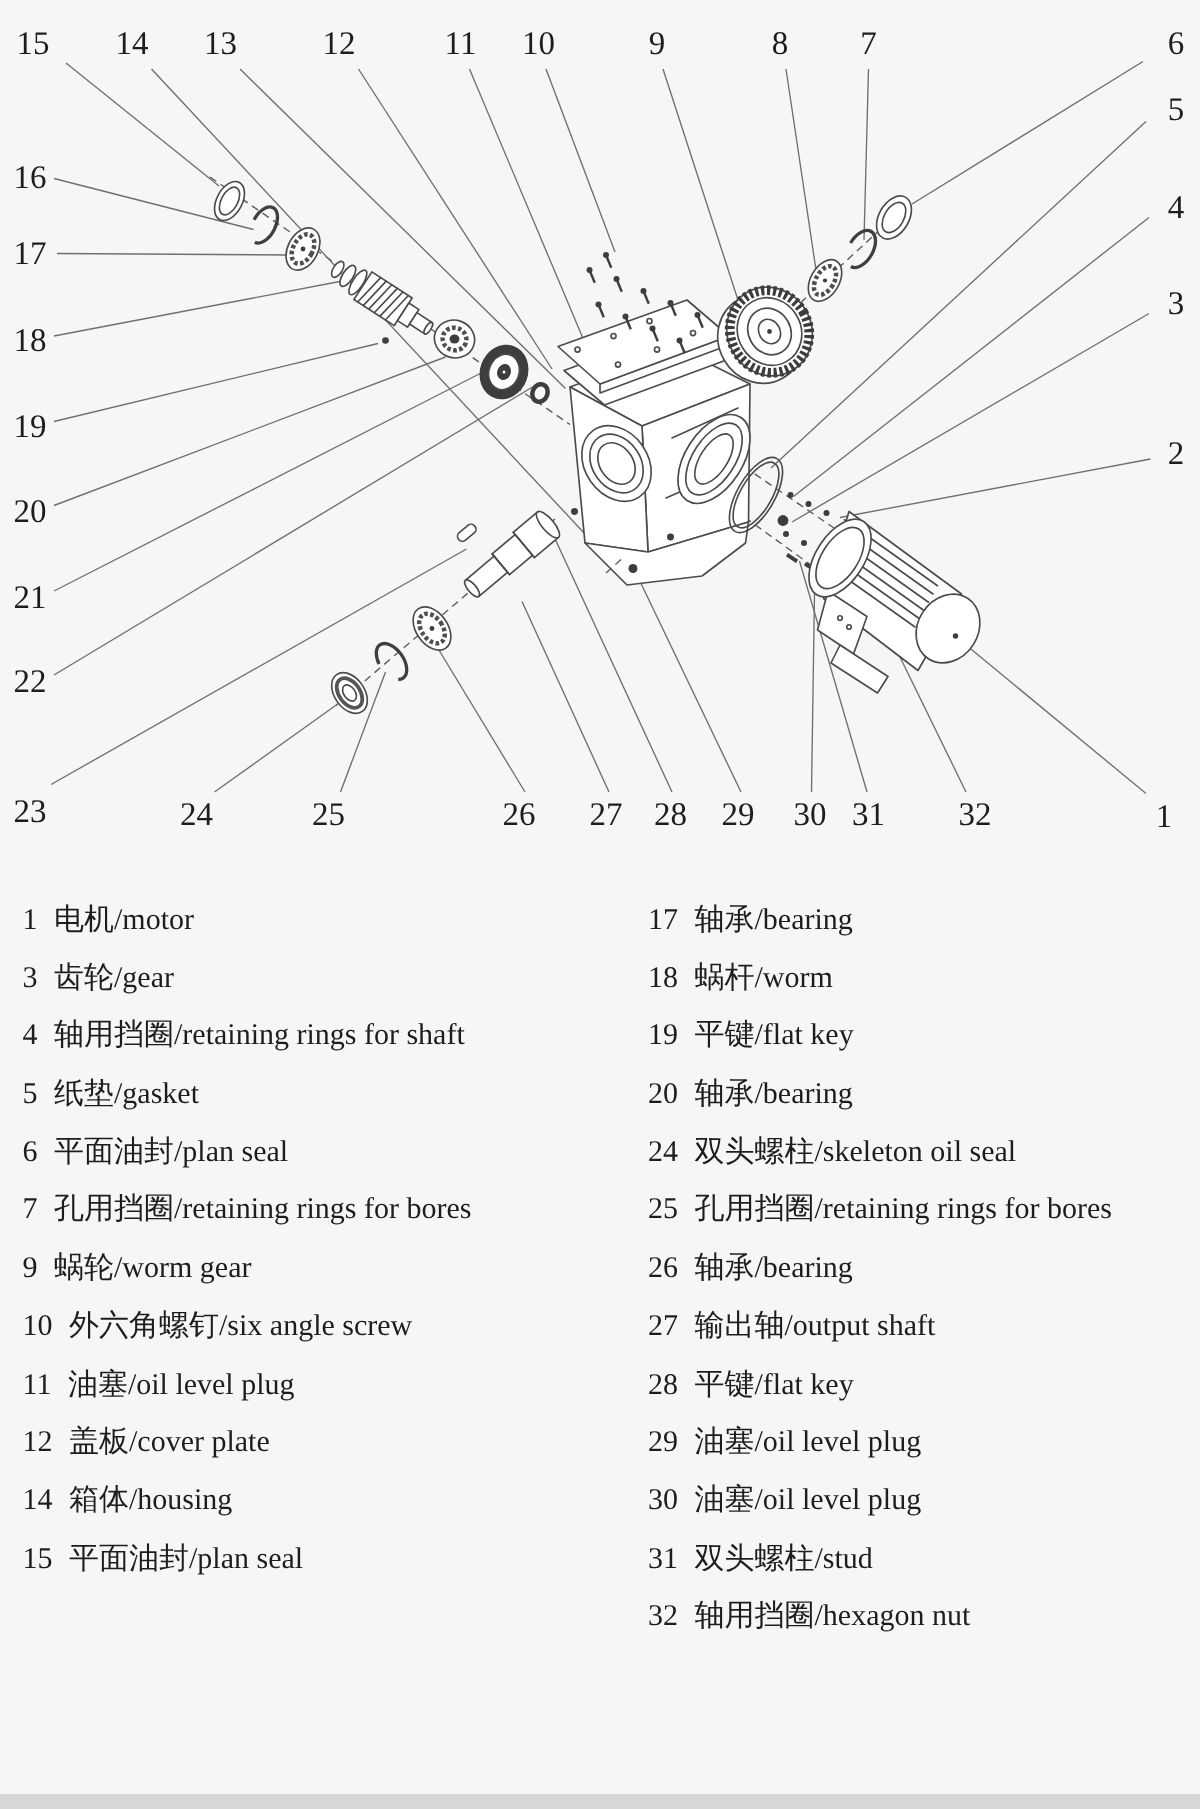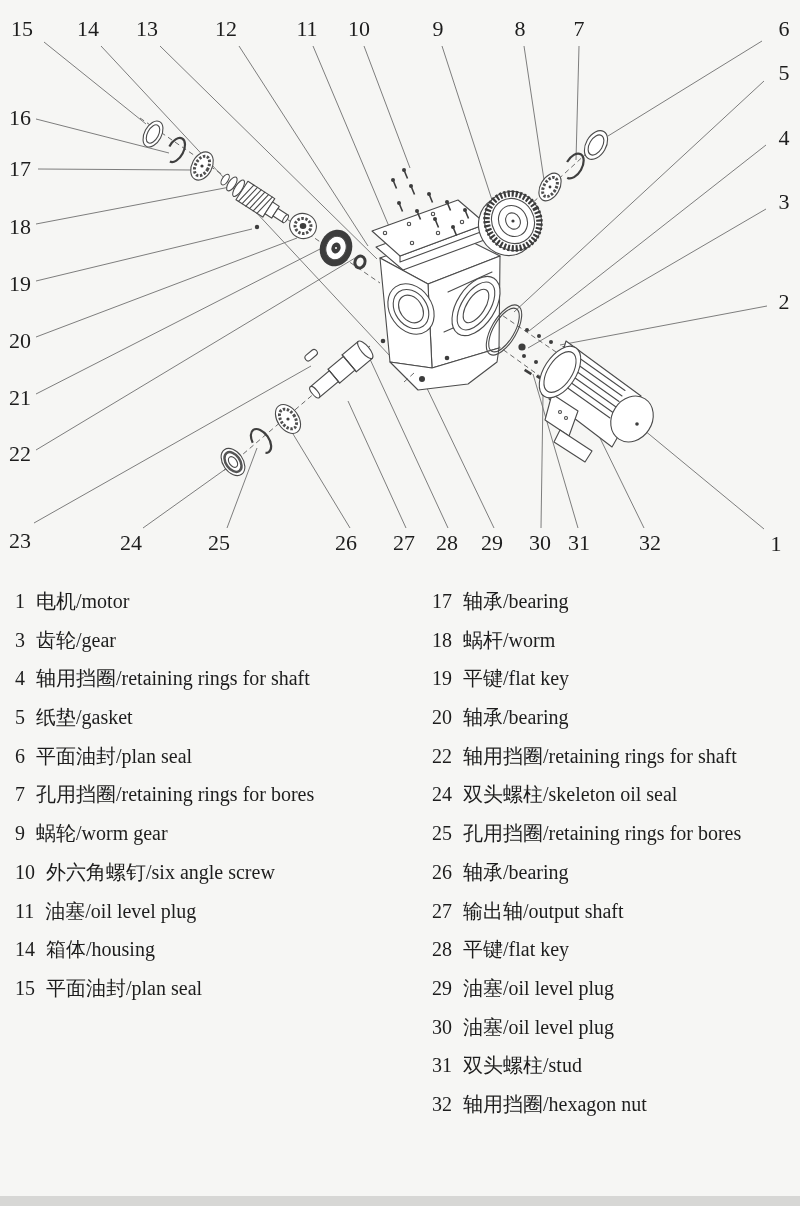--- a/index.html
+++ b/index.html
@@ -9,21 +9,21 @@
   svg text.callout-num{font-family:"Liberation Serif", serif;font-size:22px;fill:#1d1d1d;}
   .drawn{stroke:#4b4b4b;fill:none;stroke-width:1.1;stroke-linejoin:round;stroke-linecap:round;}
   .wfill{fill:#ffffff;}
   .dkfill{fill:#3d3d3d;stroke:none;}
   .dash{stroke:#5a5a5a;stroke-width:0.9;fill:none;stroke-dasharray:5 3.5;}
   .leader{stroke:#6f6f6f;stroke-width:0.9;}
   .band{stroke:#4f4f4f;stroke-width:3;stroke-dasharray:2.4 1.6;fill:none;}
   .teeth{stroke:#3c3c3c;stroke-width:6.5;stroke-dasharray:2.2 1.8;fill:none;}
   .openring{stroke:#3f3f3f;stroke-width:2.2;fill:none;}
   #parts-list{position:absolute;left:0;top:578px;width:800px;font-size:20px;line-height:38.7px;}
-  .pl-col{position:absolute;top:4px;}
+  .pl-col{position:absolute;top:16px;}
   #parts-left{left:15px;width:405px;}
   #parts-right{left:432px;width:365px;}
   .pl-row{height:38.7px;white-space:nowrap;}
   .pl-num{display:inline-block;margin-right:11px;}
   #bottom-strip{position:absolute;left:0;top:1196px;width:800px;height:10px;background:#d7d7d5;}
 </style>
 </head>
 <body>
 
 <div id="page">
@@ -320,29 +320,29 @@
     <div id="parts-left" class="pl-col">
         <div class="pl-row"><span class="pl-num">1</span><span class="pl-label">电机/motor</span></div>
         <div class="pl-row"><span class="pl-num">3</span><span class="pl-label">齿轮/gear</span></div>
         <div class="pl-row"><span class="pl-num">4</span><span class="pl-label">轴用挡圈/retaining rings for shaft</span></div>
         <div class="pl-row"><span class="pl-num">5</span><span class="pl-label">纸垫/gasket</span></div>
         <div class="pl-row"><span class="pl-num">6</span><span class="pl-label">平面油封/plan seal</span></div>
         <div class="pl-row"><span class="pl-num">7</span><span class="pl-label">孔用挡圈/retaining rings for bores</span></div>
         <div class="pl-row"><span class="pl-num">9</span><span class="pl-label">蜗轮/worm gear</span></div>
         <div class="pl-row"><span class="pl-num">10</span><span class="pl-label">外六角螺钉/six angle screw</span></div>
         <div class="pl-row"><span class="pl-num">11</span><span class="pl-label">油塞/oil level plug</span></div>
+        <div class="pl-row"><span class="pl-num">12</span><span class="pl-label">盖板/cover plate</span></div>
         <div class="pl-row"><span class="pl-num">14</span><span class="pl-label">箱体/housing</span></div>
         <div class="pl-row"><span class="pl-num">15</span><span class="pl-label">平面油封/plan seal</span></div>
       </div>
     <div id="parts-right" class="pl-col">
         <div class="pl-row"><span class="pl-num">17</span><span class="pl-label">轴承/bearing</span></div>
         <div class="pl-row"><span class="pl-num">18</span><span class="pl-label">蜗杆/worm</span></div>
         <div class="pl-row"><span class="pl-num">19</span><span class="pl-label">平键/flat key</span></div>
         <div class="pl-row"><span class="pl-num">20</span><span class="pl-label">轴承/bearing</span></div>
-        <div class="pl-row"><span class="pl-num">22</span><span class="pl-label">轴用挡圈/retaining rings for shaft</span></div>
         <div class="pl-row"><span class="pl-num">24</span><span class="pl-label">双头螺柱/skeleton oil seal</span></div>
         <div class="pl-row"><span class="pl-num">25</span><span class="pl-label">孔用挡圈/retaining rings for bores</span></div>
         <div class="pl-row"><span class="pl-num">26</span><span class="pl-label">轴承/bearing</span></div>
         <div class="pl-row"><span class="pl-num">27</span><span class="pl-label">输出轴/output shaft</span></div>
         <div class="pl-row"><span class="pl-num">28</span><span class="pl-label">平键/flat key</span></div>
         <div class="pl-row"><span class="pl-num">29</span><span class="pl-label">油塞/oil level plug</span></div>
         <div class="pl-row"><span class="pl-num">30</span><span class="pl-label">油塞/oil level plug</span></div>
         <div class="pl-row"><span class="pl-num">31</span><span class="pl-label">双头螺柱/stud</span></div>
         <div class="pl-row"><span class="pl-num">32</span><span class="pl-label">轴用挡圈/hexagon nut</span></div>
       </div>

